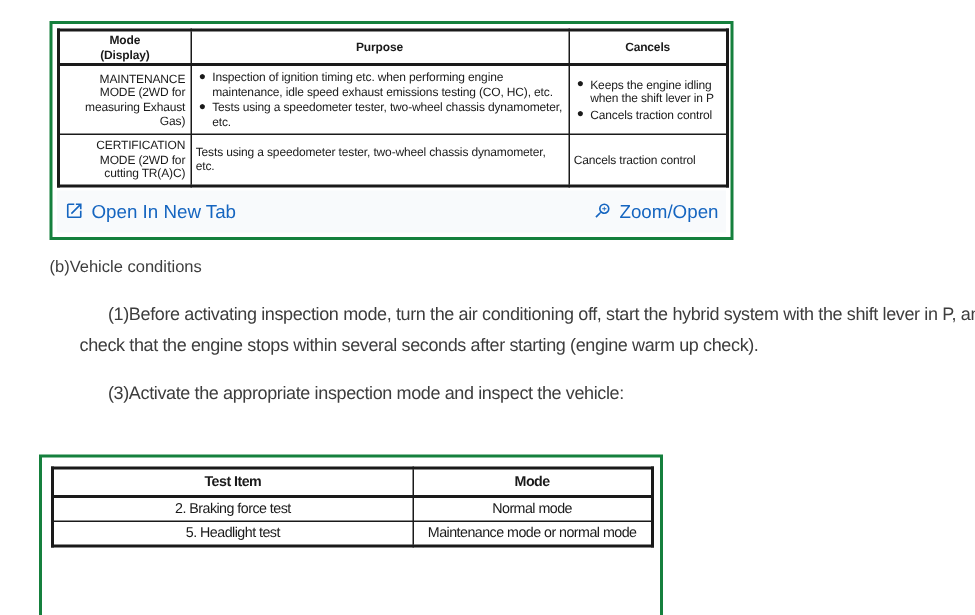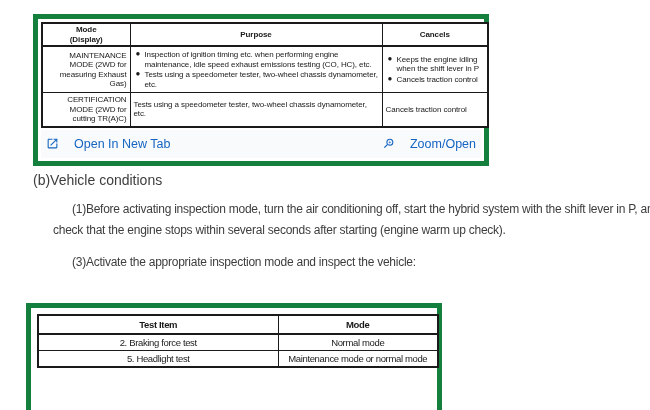--- a/index.html
+++ b/index.html
@@ -8,21 +8,21 @@
     width: 650px; height: 410px;
     position: relative; overflow: hidden;
     font-family: "Liberation Sans", "DejaVu Sans", sans-serif;
     color: #3d3d3d;
   }
 
   
   .panel {
     position: absolute;
     background: #ffffff;
-    border: 5px solid #15803d;
+    border: 2px solid #15803d;
   }
   .panel-mode { left: 33px; top: 14px; width: 456px; padding: 3px; }
   .panel-test { left: 26px; top: 303px; width: 416px; height: 130px; padding: 6px; }
 
   table { border-collapse: collapse; width: 100%; table-layout: fixed; background: #fff; }
   .t1 { border: 2px solid #1a1a1a; font-size: 8px; line-height: 9.5px; color: #1a1a1a; letter-spacing: -0.1px; }
   .t1 th, .t1 td { border: 1px solid #1a1a1a; padding: 2px 3px; vertical-align: middle; }
   .t1 thead th { border-bottom: 2px solid #1a1a1a; text-align: center; font-weight: bold; padding: 1px 2px; }
   .t1 .col-mode    { width: 88px; }
   .t1 .col-purpose { width: 252px; }
@@ -38,30 +38,30 @@
   .t2 .col-item { width: 240px; }
   .t2 .col-tmode { width: 160px; }
 
   
   .link-bar {
     height: 28px; margin-top: 2px; padding: 0 5px;
     display: flex; align-items: center; justify-content: space-between;
     background: #f8fafc;
   }
   .panel-link {
-    display: inline-flex; align-items: center; gap: 15px;
+    display: inline-flex; align-items: center; gap: 5px;
     color: #1565c0; font-size: 12.5px; font-weight: 500;
     text-decoration: none; cursor: pointer;
   }
   .panel-link svg { display: block; }
 
   
   .section-heading {
     position: absolute; left: 33px; top: 172px;
-    font-size: 14px; color: #3d3d3d;
+    font-size: 11px; color: #3d3d3d;
   }
   .step-para {
     position: absolute; left: 20px; width: 628px;
     font-size: 12px; line-height: 21px; letter-spacing: -0.25px;
     text-indent: 19px; color: #3d3d3d; margin-left: 33px;
   }
   .step-1 { top: 199px; }
   .step-2 { top: 252px; }
 </style>
 </head>

